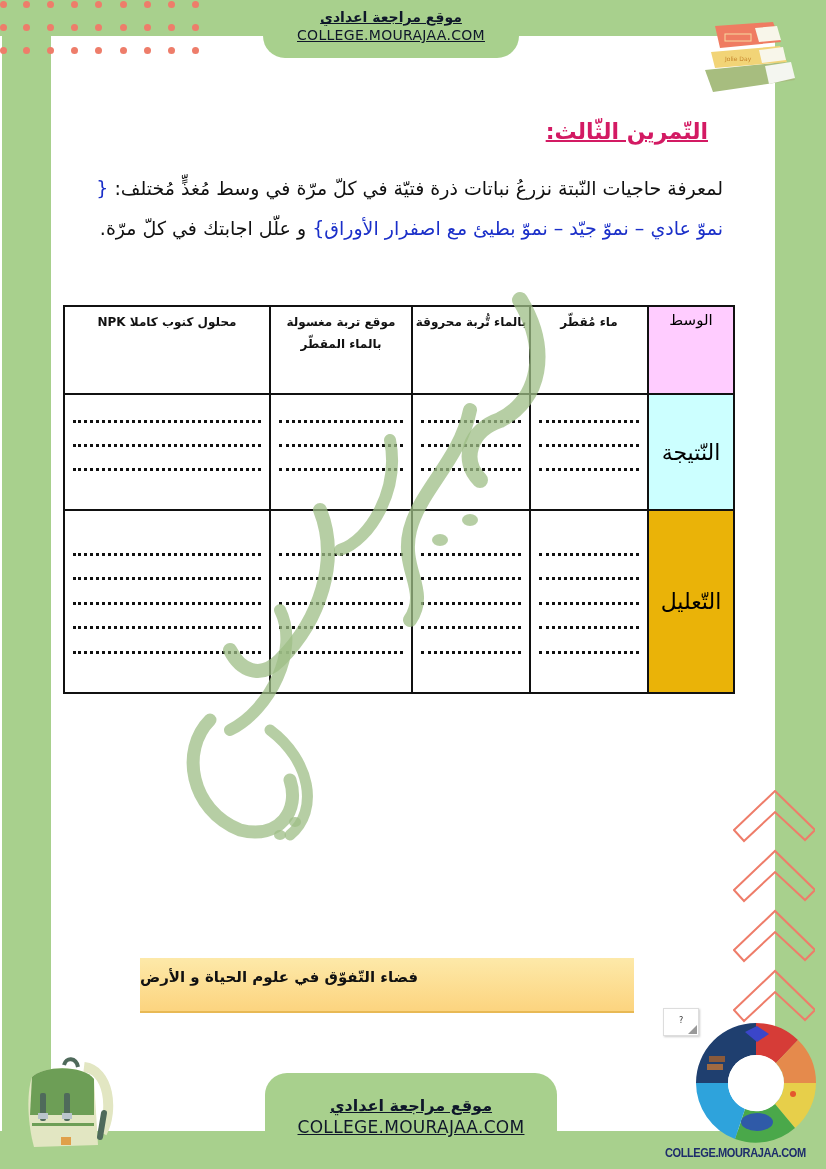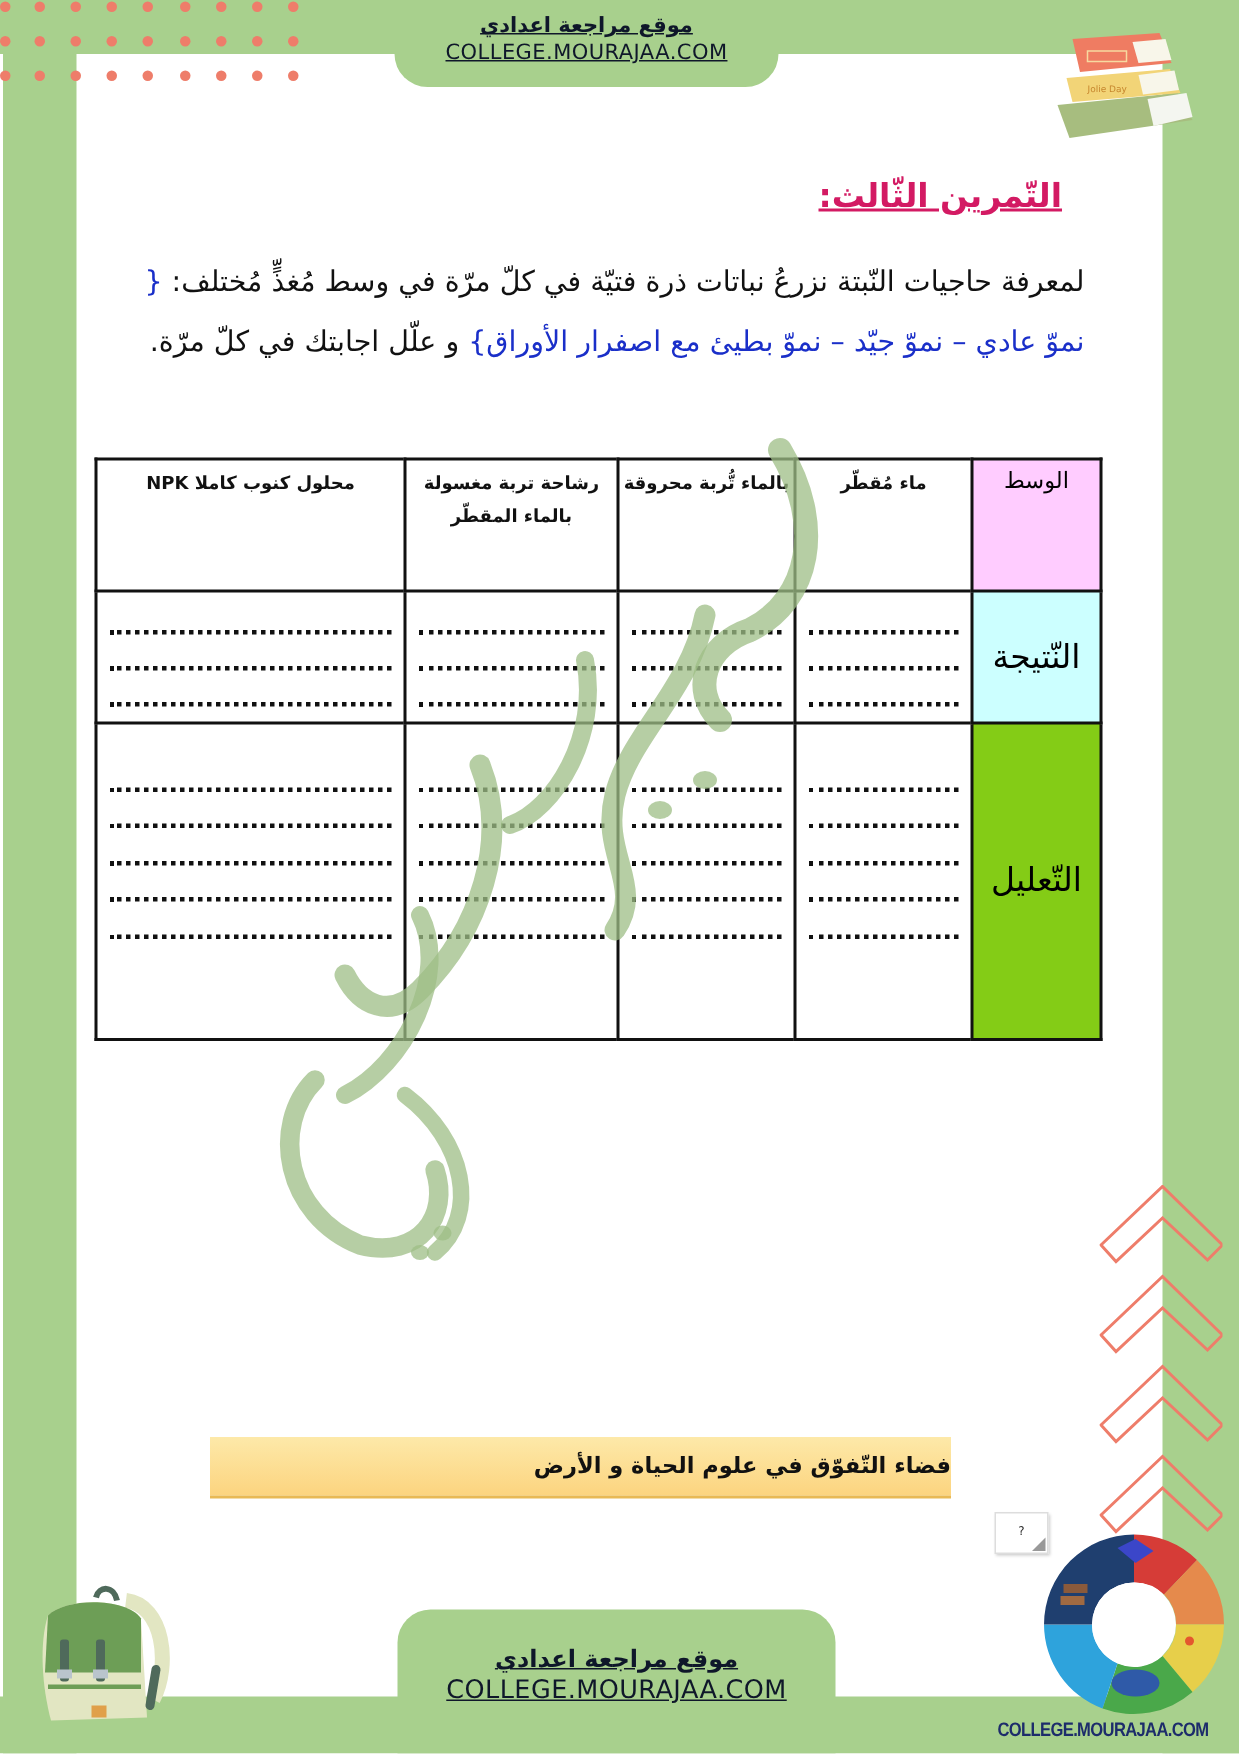--- a/index.html
+++ b/index.html
@@ -47,33 +47,33 @@
 
     table.grid {
       position: absolute; left: 63px; top: 305px; width: 670px; height: 389px;
       border-collapse: collapse; direction: rtl; table-layout: fixed;
     }
     table.grid td { border: 2px solid #111; vertical-align: top; text-align: center; font-family: "DejaVu Sans", sans-serif; }
     .hd { font-size: 12px; font-weight: bold; line-height: 22px; padding-top: 4px; color: #111; }
     .rowlabel { font-size: 22px; font-weight: normal; vertical-align: middle !important; color: #000; }
     .lbl-medium { background: #ffccff; font-size: 15px; vertical-align: top !important; padding-top: 4px; }
     .lbl-result { background: #ccffff; }
-    .lbl-reason { background: #84cc16; }
+    .lbl-reason { background: #eab308; }
     .lines { padding-top: 10px; }
     .line { height: 24px; border-bottom: 0; position: relative; }
     .line::after { content: ""; position: absolute; left: 8px; right: 8px; bottom: 6px; border-bottom: 3px dotted #111; }
     .lines.reason { padding-top: 26px; }
     .lines.reason .line { height: 24.5px; }
 
     .watermark { position: absolute; left: 170px; top: 290px; width: 430px; height: 560px; pointer-events: none; }
 
     .footer-bar {
-      position: absolute; left: 140px; top: 958px; width: 494px; height: 41px;
+      position: absolute; left: 140px; top: 958px; width: 494px; height: 55px;
       background: linear-gradient(#fde9a9, #fcd47f); border-bottom: 2px solid #e8b955;
-      text-align: right; direction: rtl; font-size: 15px; font-weight: bold; line-height: 38px; color: #111;
+      text-align: left; direction: rtl; font-size: 15px; font-weight: bold; line-height: 38px; color: #111;
       font-family: "DejaVu Sans", sans-serif;
     }
     .page-num {
       position: absolute; left: 663px; top: 1008px; width: 36px; height: 28px; background: #fff;
       border: 1px solid #ddd; box-shadow: 1px 1px 2px #ccc; font-size: 8px; text-align: center; line-height: 24px; color: #333;
     }
     .page-num .curl { position: absolute; right: 1px; bottom: 1px; width: 0; height: 0; border-left: 9px solid transparent; border-bottom: 9px solid #999; }
   </style>
 </head>
 <body>
@@ -141,24 +141,24 @@
       <col style="width:118px">
       <col style="width:118px">
       <col style="width:142px">
       <col style="width:206px">
   </colgroup>
   <tbody>
       <tr style="height:88px">
     <td class="rowlabel lbl-medium">الوسط</td>
     <td class="hd">ماء مُقطّر</td>
     <td class="hd">بالماء تُّربة محروقة</td>
-    <td class="hd">رشاحة تربة مغسولة بالماء المقطّر</td>
+    <td class="hd">موقع تربة مغسولة بالماء المقطّر</td>
     <td class="hd">محلول كنوب كاملا NPK</td>
   </tr>
-  <tr style="height:88px">
+  <tr style="height:116px">
     <td class="rowlabel lbl-result">النّتيجة</td>
     <td>
           <div class="lines">
             <div class="line"></div>
             <div class="line"></div>
             <div class="line"></div>
           </div>
         </td>
     <td>
           <div class="lines">

